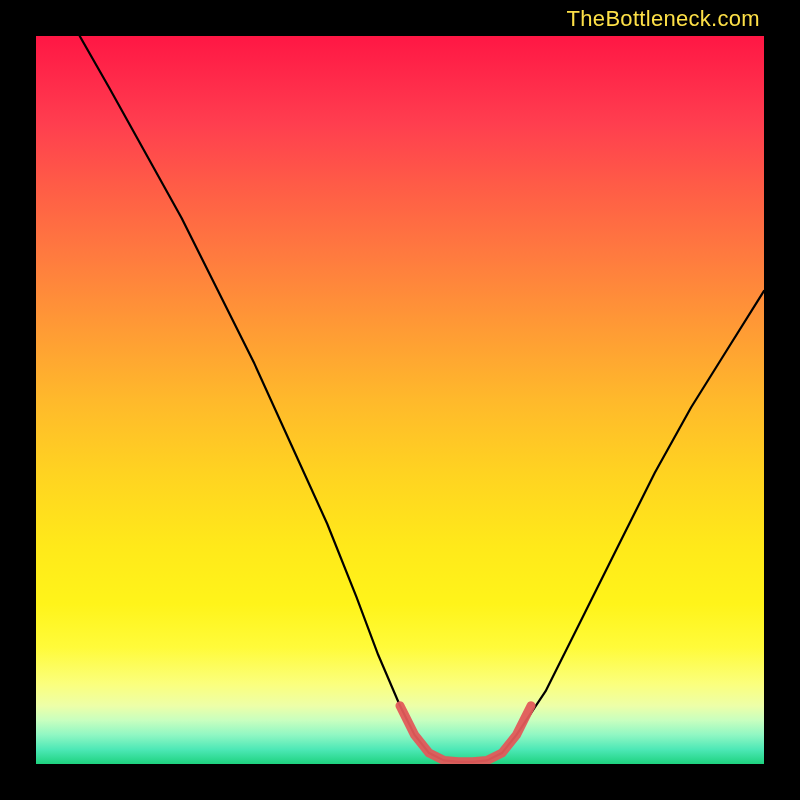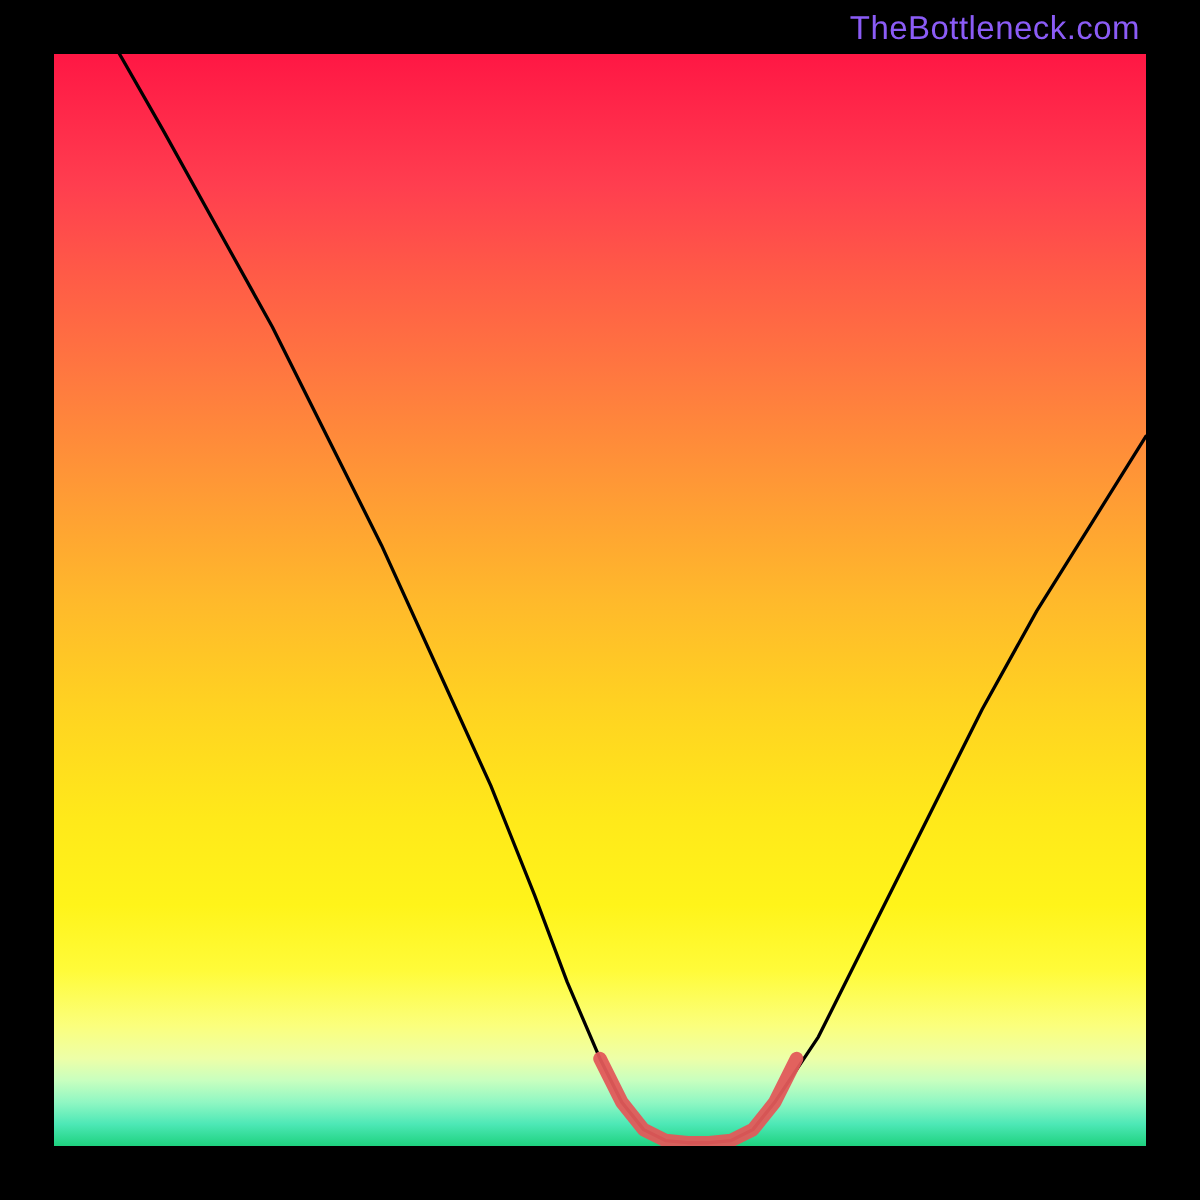--- a/index.html
+++ b/index.html
@@ -41,21 +41,21 @@
       #c8ffbf 94%,
       #90f7c3 96%,
       #4de8b6 98%,
       #1ed27f 100%
     );
   }
   .watermark {
     position: absolute;
     top: 6px;
     right: 40px;
-    color: #8b5cf6;
+    color: #fde047;
     font-size: 22px;
     letter-spacing: 0.3px;
     user-select: none;
   }
   svg {
     position: absolute;
     inset: 0;
     width: 728px;
     height: 728px;
     overflow: visible;

